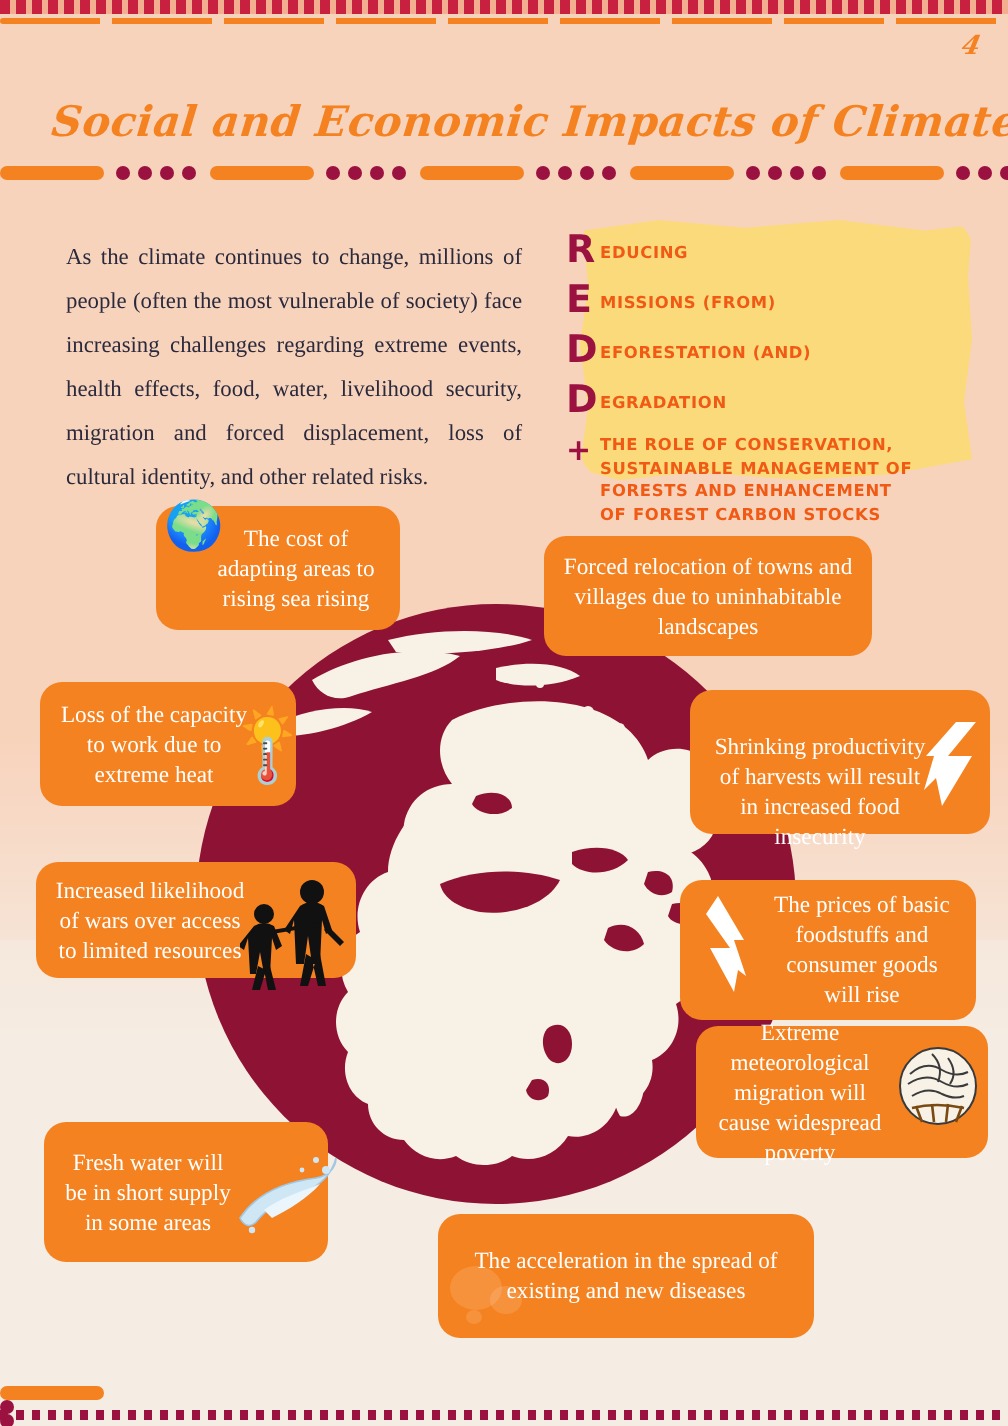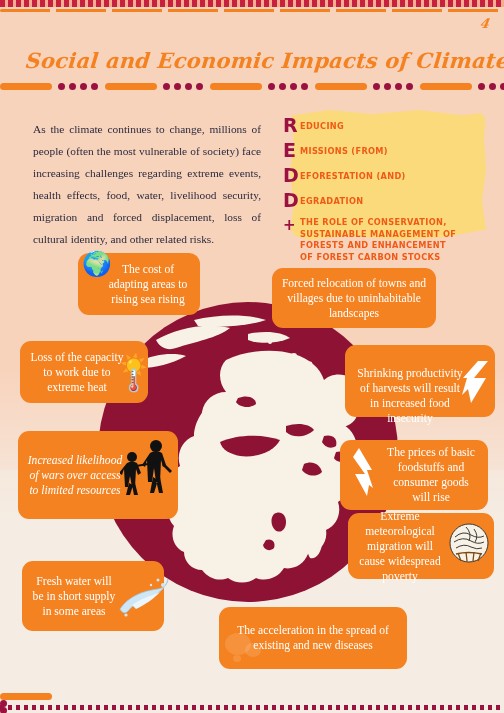--- a/index.html
+++ b/index.html
@@ -140,21 +140,21 @@
   .callout .txt{display:block;width:100%;}
   .callout .ico{
     position:absolute;
     display:flex;align-items:center;justify-content:center;
     pointer-events:none;
   }
   .c-sea   {left:78px; top:253px; width:122px;height:62px;}
   .c-relo  {left:272px;top:268px; width:164px;height:60px;}
   .c-heat  {left:20px; top:341px; width:128px;height:62px;}
   .c-shrink{left:345px;top:345px; width:150px;height:72px;}
-  .c-wars  {left:18px; top:431px; width:160px;height:88px;font-style:italic;}
+  .c-wars  {left:18px; top:431px; width:160px;height:58px;}
   .c-price {left:340px;top:424px; width:148px;height:70px;margin-top:16px;}
   .c-meteo {left:348px;top:513px; width:146px;height:66px;}
   .c-water {left:22px; top:561px; width:142px;height:70px;}
   .c-dis   {left:219px;top:607px; width:188px;height:62px;}
   .c-sea   .txt{padding-left:18px;}
   .c-heat  .txt{padding-right:14px;}
   .c-shrink .txt{padding-right:20px;margin-top:30px;}
   .c-wars  .txt{padding-right:46px;}
   .c-price .txt{padding-left:34px;}
   .c-meteo .txt{padding-right:42px;}

